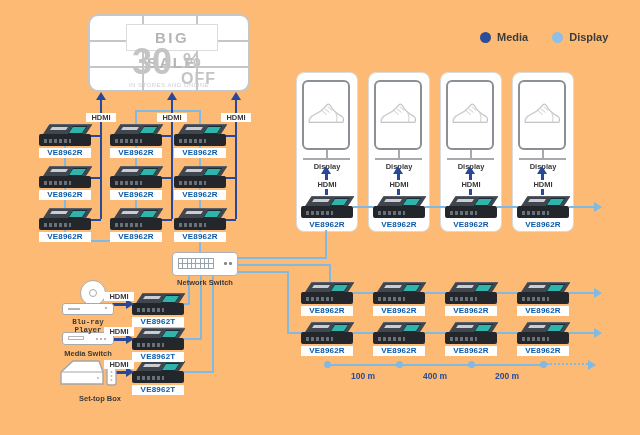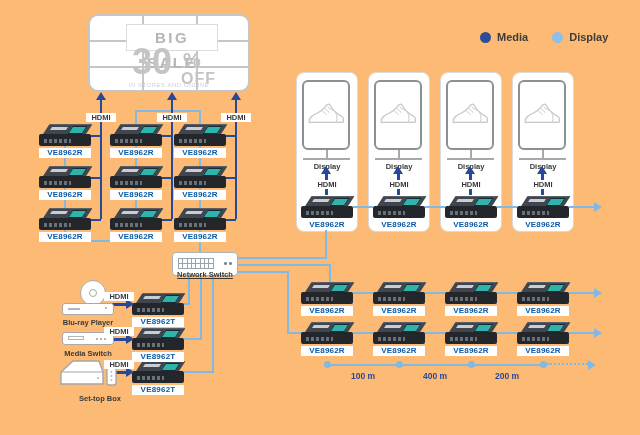--- a/index.html
+++ b/index.html
@@ -196,21 +196,21 @@
     <div class="port" style="left: 178px; top: 263px;"></div>
     <div class="port" style="left: 182.3px; top: 263px;"></div>
     <div class="port" style="left: 186.6px; top: 263px;"></div>
     <div class="port" style="left: 190.9px; top: 263px;"></div>
     <div class="port" style="left: 195.2px; top: 263px;"></div>
     <div class="port" style="left: 199.5px; top: 263px;"></div>
     <div class="port" style="left: 203.8px; top: 263px;"></div>
     <div class="port" style="left: 208.1px; top: 263px;"></div>
     <div class="swdot" style="left: 224px; top: 262px;"></div>
     <div class="swdot" style="left: 229px; top: 262px;"></div>
-    <div class="srclabel" style="left: 165px; top: 270px; width: 80px; text-decoration: underline;">Network Switch</div>
+    <div class="srclabel" style="left: 165px; top: 278px; width: 80px;">Network Switch</div>
     <div class="ln lite" style="left: 238px; top: 257px; width: 89px; height: 2px;"></div>
     <div class="ln lite" style="left: 325px; top: 230px; width: 2px; height: 29px;"></div>
     <div class="ln lite" style="left: 238px; top: 264px; width: 93px; height: 2px;"></div>
     <div class="ln lite" style="left: 329px; top: 264px; width: 2px; height: 18px;"></div>
     <div class="ln lite" style="left: 238px; top: 271px; width: 51px; height: 2px;"></div>
     <div class="ln lite" style="left: 287px; top: 271px; width: 2px; height: 63px;"></div>
     <div class="ln lite" style="left: 287px; top: 332px; width: 16px; height: 2px;"></div>
     <div class="ln lite" style="left: 188px; top: 276px; width: 2px; height: 29px;"></div>
     <div class="ln lite" style="left: 200px; top: 276px; width: 2px; height: 64px;"></div>
     <div class="ln lite" style="left: 212px; top: 276px; width: 2px; height: 97px;"></div>
@@ -248,21 +248,21 @@
     <div class="ln navy" style="left: 112px; top: 371px; width: 14px; height: 2.5px;"></div>
     <div class="ah-right-n" style="left: 126px; top: 367px;"></div>
     <div class="hdmi" style="left: 104px; top: 292px;">HDMI</div>
     <div class="hdmi" style="left: 104px; top: 327px;">HDMI</div>
     <div class="hdmi" style="left: 104px; top: 360px;">HDMI</div>
     <div class="abs" style="left: 80px; top: 280px; width: 26px; height: 26px; border: 1.5px solid rgb(169, 169, 169); border-radius: 50%; background: rgb(255, 255, 255); z-index: 2; box-sizing: border-box;"></div>
     <div class="abs" style="left: 89px; top: 289px; width: 8px; height: 8px; border: 1.5px solid rgb(169, 169, 169); border-radius: 50%; background: rgb(255, 255, 255); z-index: 3; box-sizing: border-box;"></div>
     <div class="srcbox" style="left: 62px; top: 303px; width: 52px; height: 12px;"></div>
     <div class="abs" style="left: 68px; top: 308px; width: 12px; height: 1.5px; background: rgb(181, 181, 181); z-index: 3;"></div>
     <div class="abs" style="left: 105px; top: 307px; width: 2px; height: 2px; background: rgb(181, 181, 181); z-index: 3;"></div>
-    <div class="srclabel" style="left: 58px; top: 318px; width: 60px;">Blu-ray Player</div>
+    <div class="srclabel" style="left: 58px; top: 318px; width: 60px; font-family: Liberation Mono, monospace;">Blu-ray Player</div>
     <div class="srcbox" style="left: 62px; top: 332px; width: 52px; height: 13px;"></div>
     <div class="abs" style="left: 68px; top: 336px; width: 16px; height: 4px; border: 1px solid rgb(181, 181, 181); z-index: 3; box-sizing: border-box; background: rgb(255, 255, 255);"></div>
     <div class="abs" style="left: 96px; top: 338px; width: 1.5px; height: 1.5px; background: rgb(181, 181, 181); z-index: 3;"></div>
     <div class="abs" style="left: 100px; top: 338px; width: 1.5px; height: 1.5px; background: rgb(181, 181, 181); z-index: 3;"></div>
     <div class="abs" style="left: 104px; top: 338px; width: 1.5px; height: 1.5px; background: rgb(181, 181, 181); z-index: 3;"></div>
     <div class="srclabel" style="left: 58px; top: 349px; width: 60px;">Media Switch</div>
     <div class="abs" style="left: 54px; top: 356px; width: 64px; height: 36px; z-index: 2;"><svg width="64" height="36" viewBox="0 0 64 36">
         <path d="M7 16 L19 5 L45 5 L49 16 L49 28 L7 28 Z" fill="#fff" stroke="#a5a5a5" stroke-width="1.4"></path>
         <path d="M7 16 L49 16" fill="none" stroke="#a5a5a5" stroke-width="1.2"></path>
         <circle cx="44" cy="22" r="1" fill="#b5b5b5"></circle>

